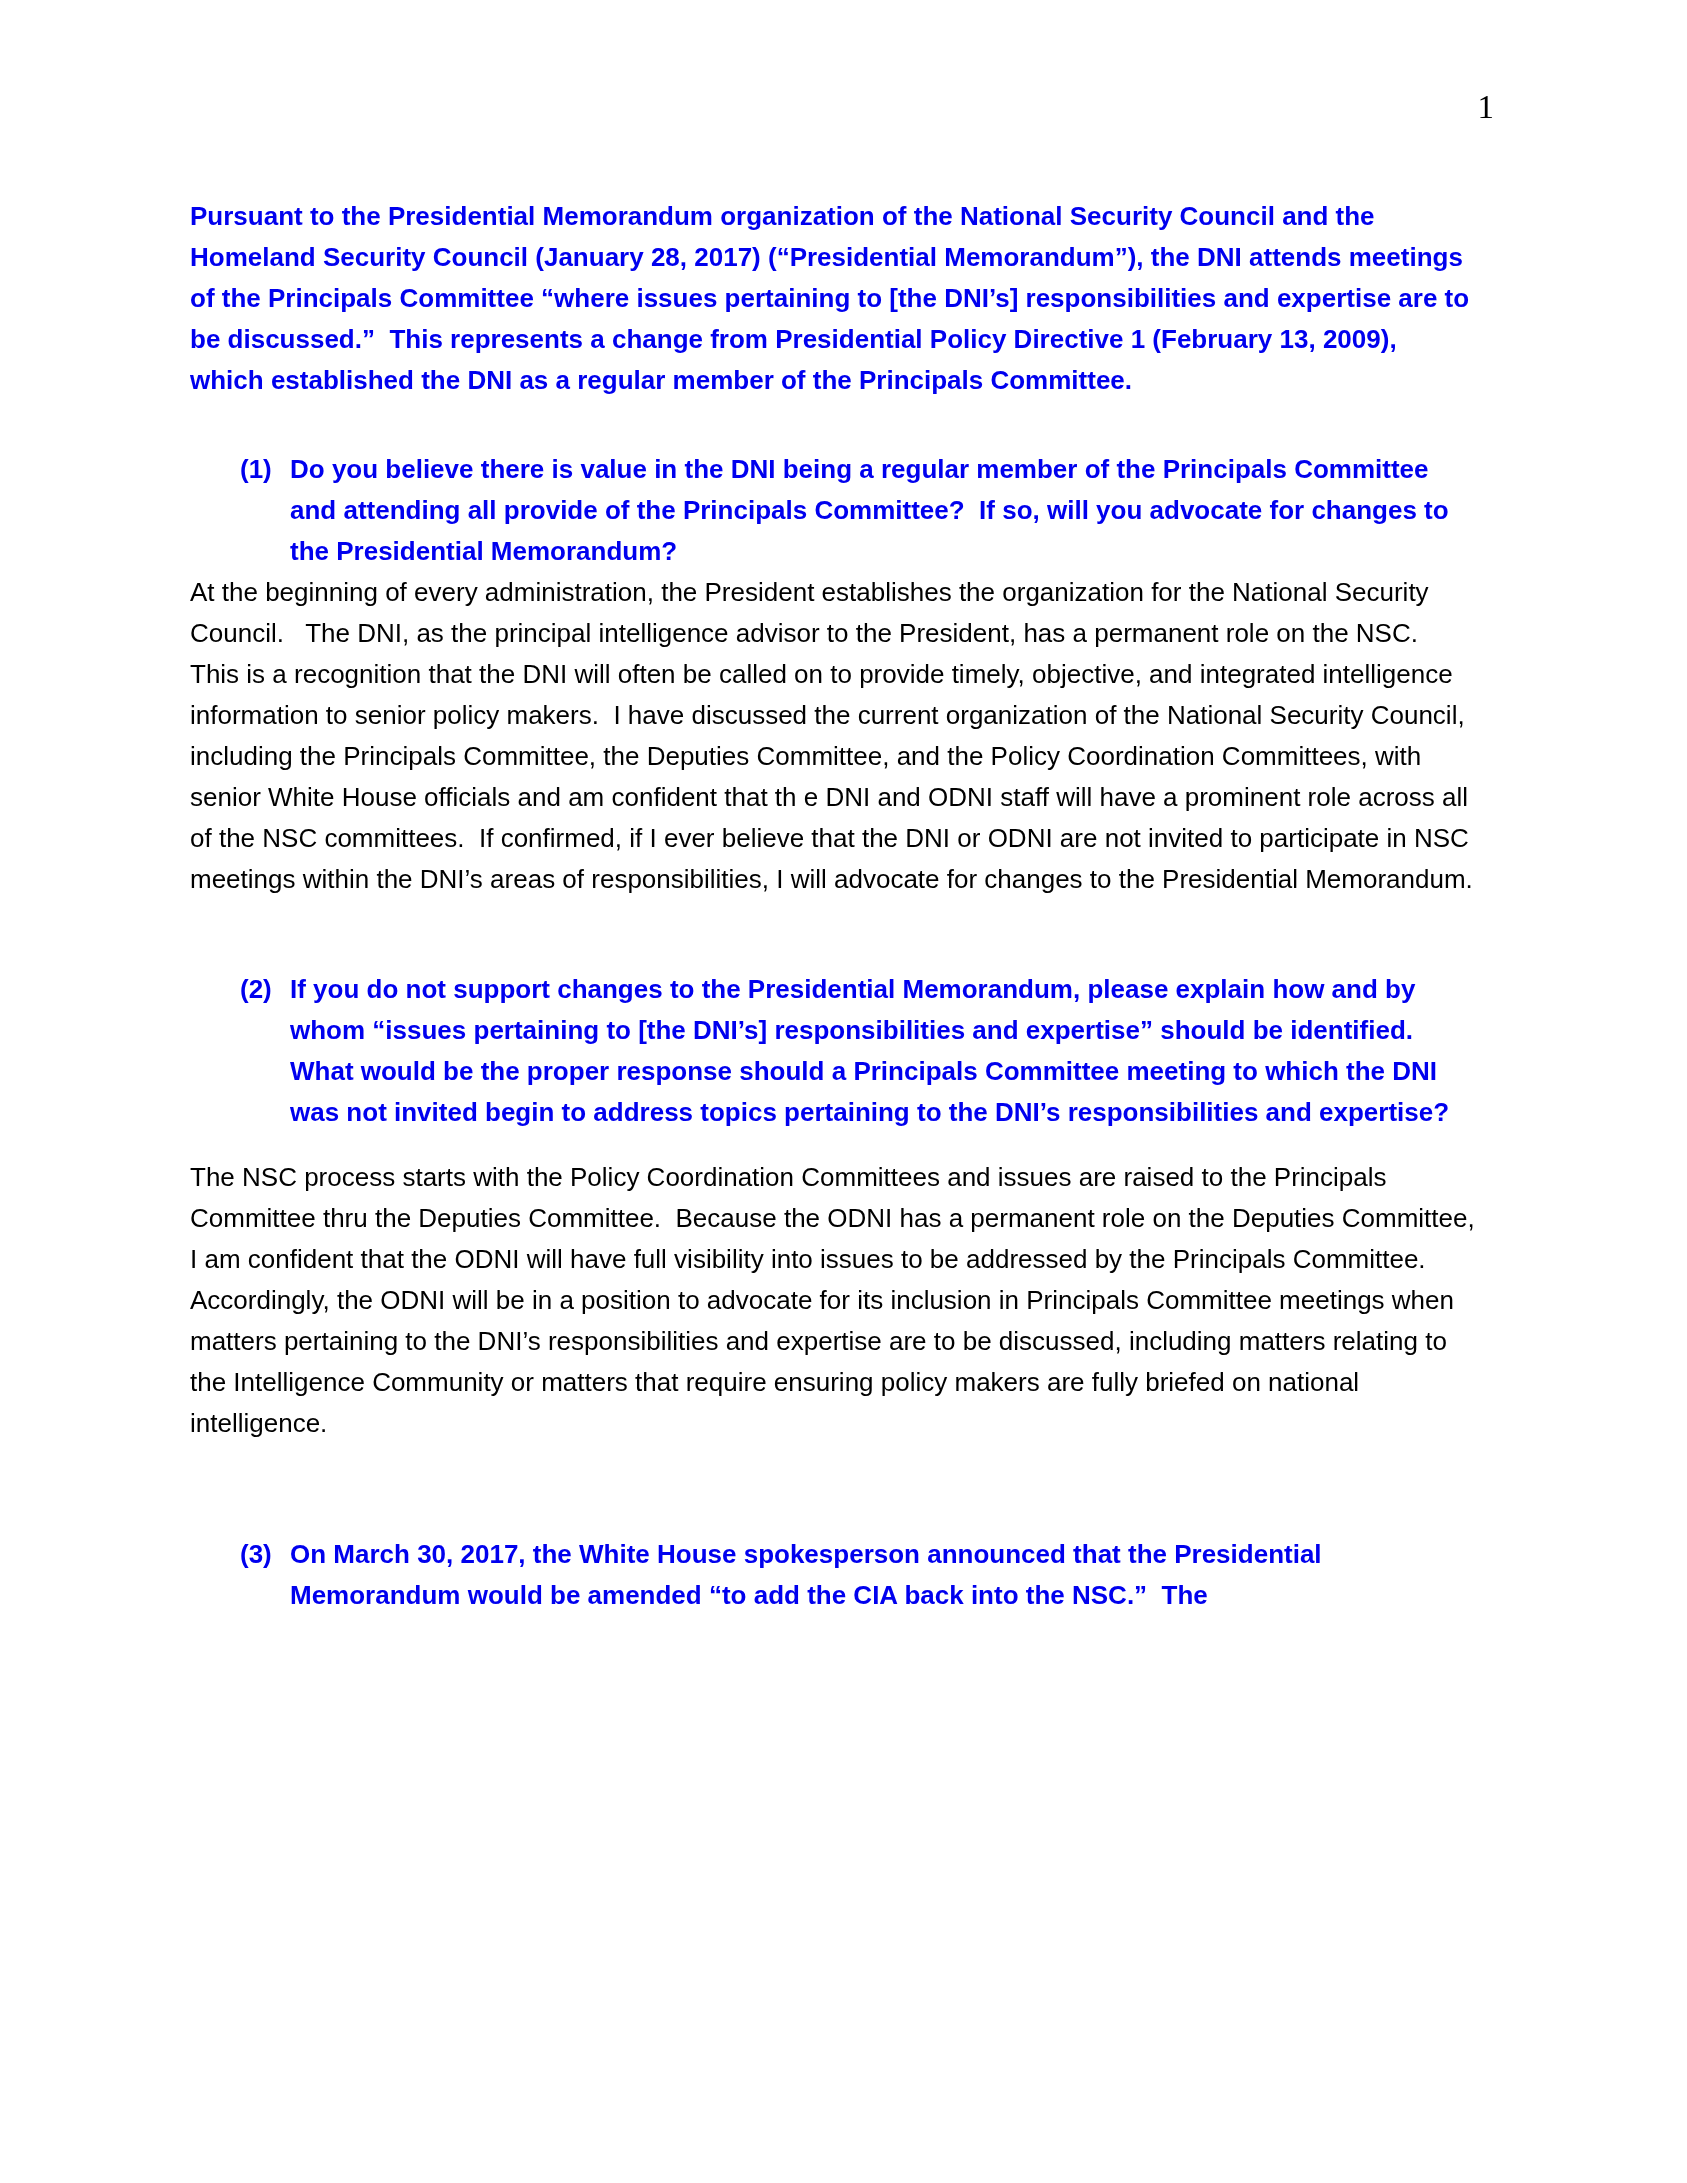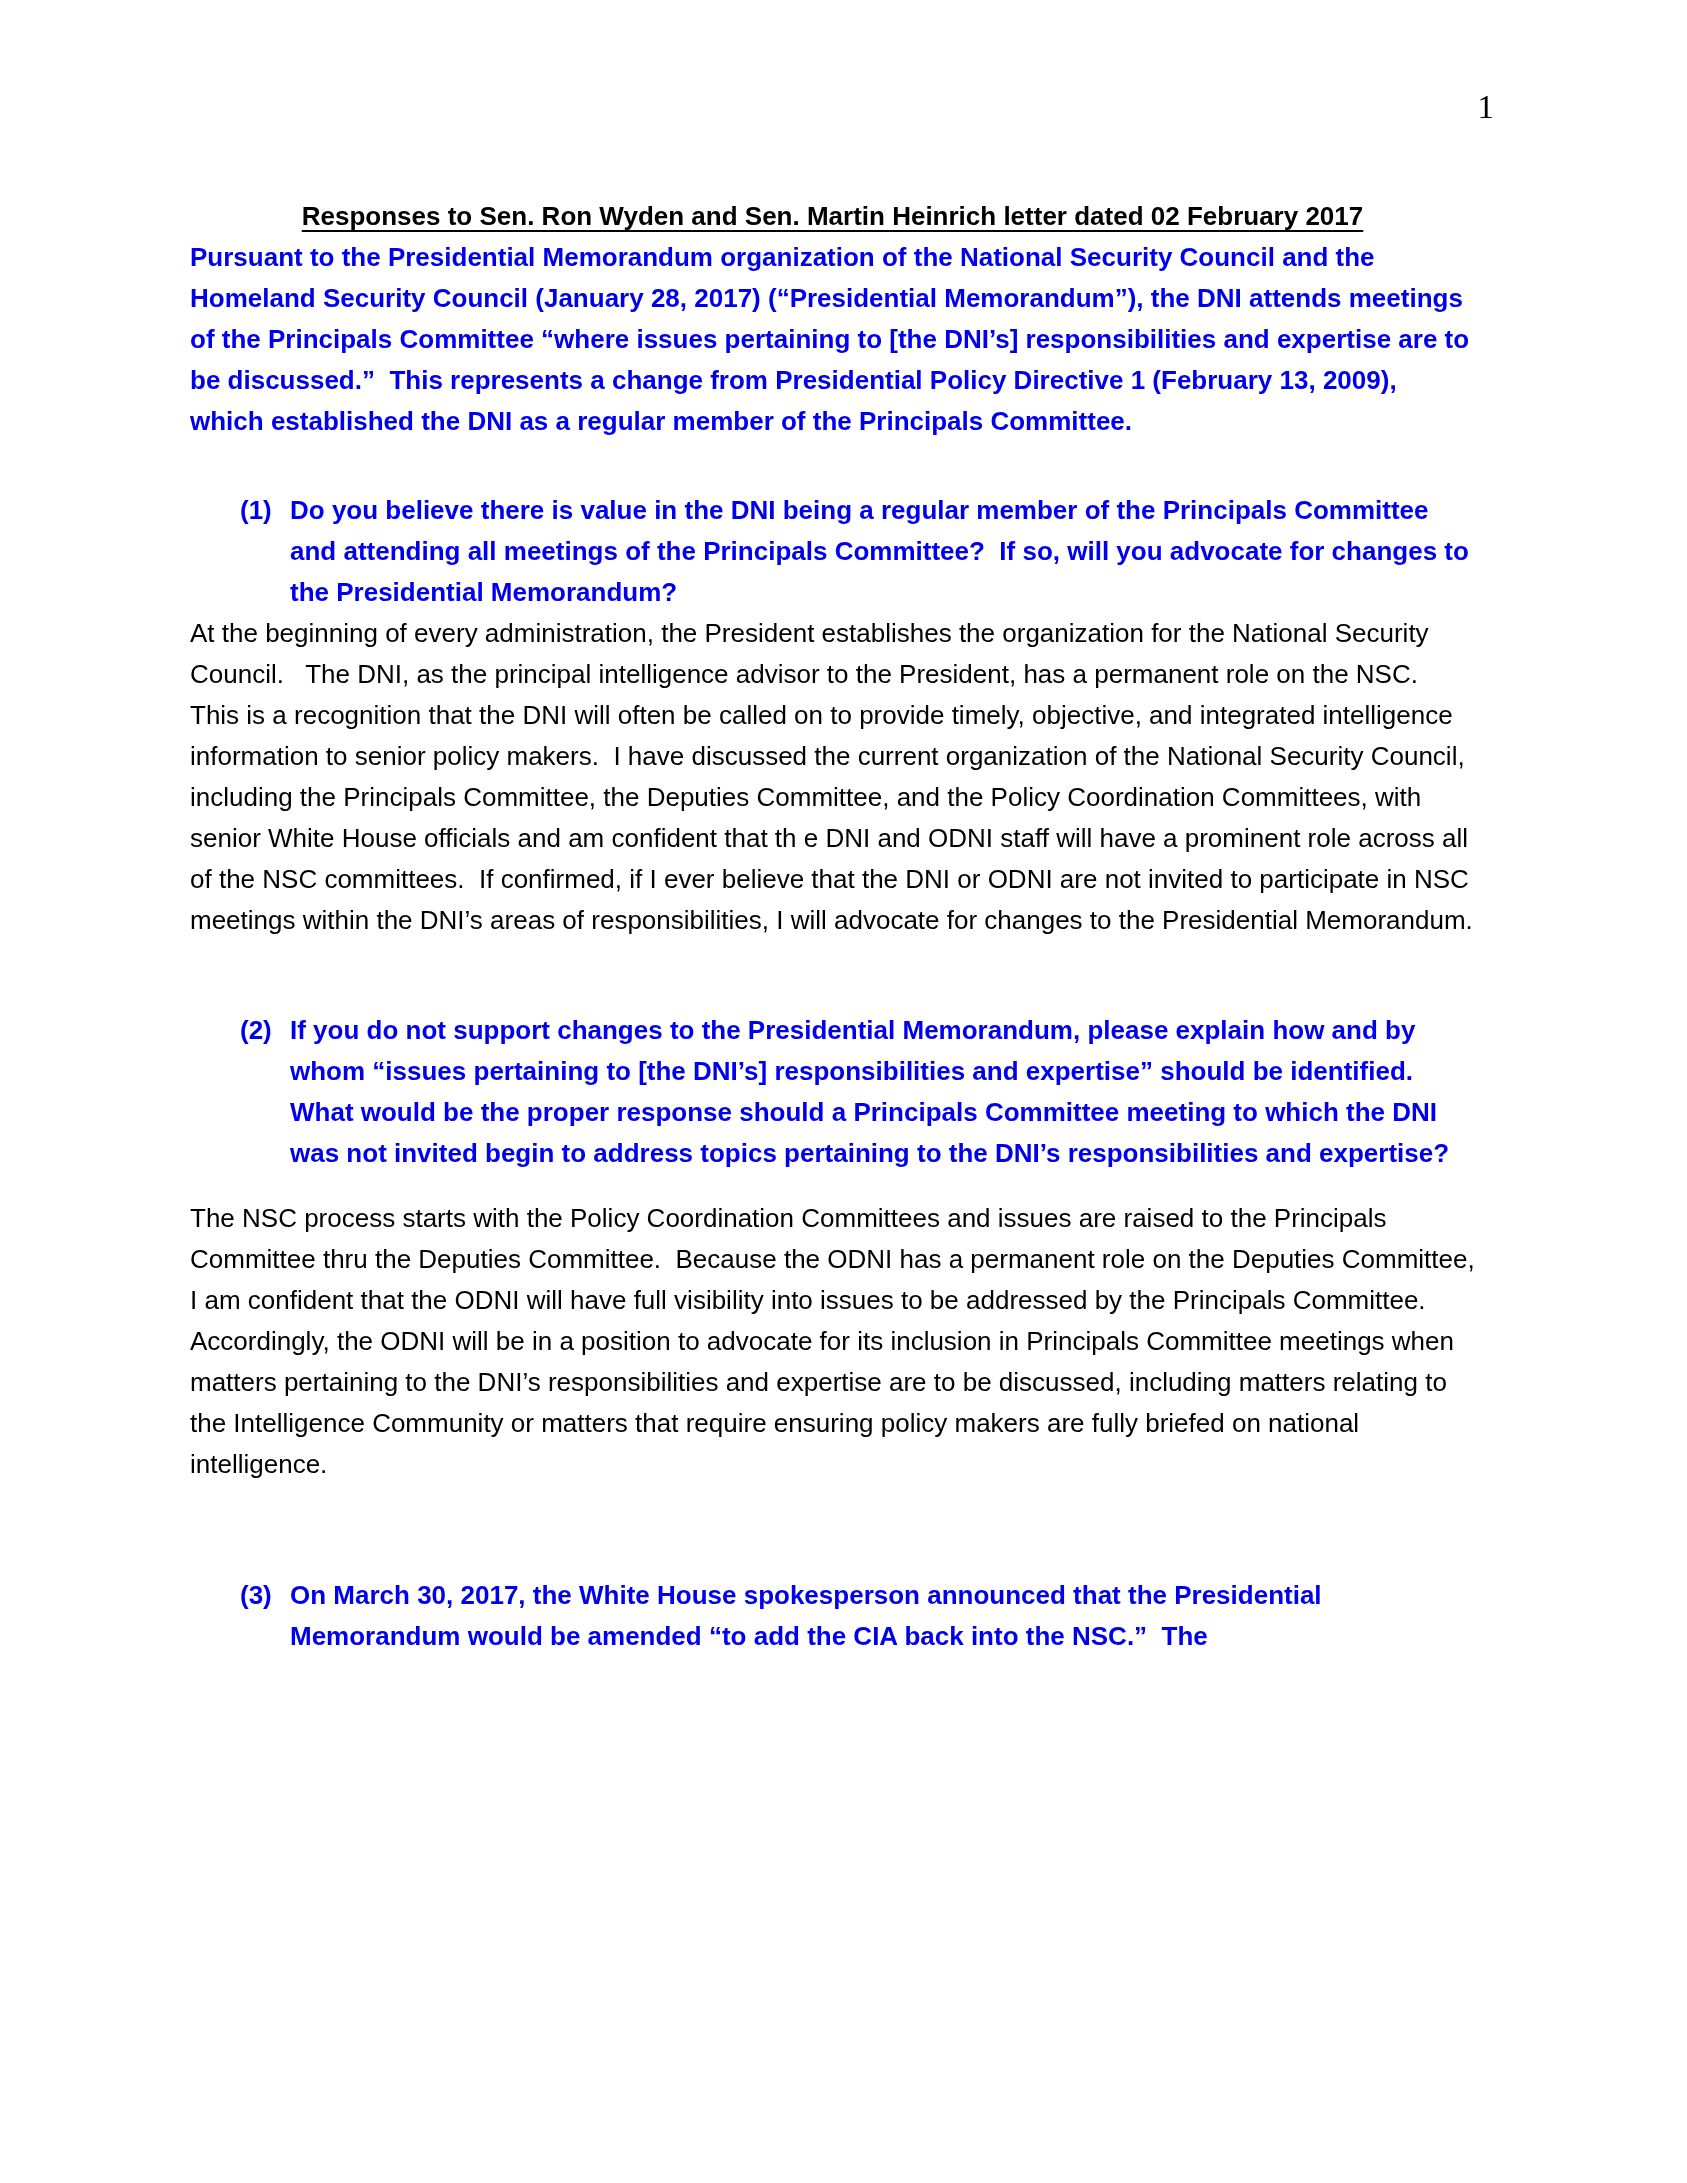--- a/index.html
+++ b/index.html
@@ -72,29 +72,26 @@
     font-weight: normal;
   }
 </style>
 </head>
 <body>
 
 <div class="page">
 
   <div class="page-number">1</div>
 
-  <h1 class="doc-title">
-    <span class="underlined">Responses to Sen. Ron Wyden and Sen. Martin Heinrich letter dated 02 February 2017</span>
-  </h1>
 
   <p class="para blue intro">Pursuant to the Presidential Memorandum organization of the National Security Council and the Homeland Security Council (January 28, 2017) (“Presidential Memorandum”), the DNI attends meetings of the Principals Committee “where issues pertaining to [the DNI’s] responsibilities and expertise are to be discussed.”  This represents a change from Presidential Policy Directive 1 (February 13, 2009), which established the DNI as a regular member of the Principals Committee.</p>
 
   <div class="question blue q1">
     <span class="q-num">(1)</span>
-    <span class="q-text">Do you believe there is value in the DNI being a regular member of the Principals Committee and attending all meetings of the Principals Committee?  If so, will you advocate for changes to the Presidential Memorandum?</span>
+    <span class="q-text">Do you believe there is value in the DNI being a regular member of the Principals Committee and attending all provide of the Principals Committee?  If so, will you advocate for changes to the Presidential Memorandum?</span>
   </div>
 
   <p class="para answer a1">At the beginning of every administration, the President establishes the organization for the National Security Council.   The DNI, as the principal intelligence advisor to the President, has a permanent role on the NSC.  This is a recognition that the DNI will often be called on to provide timely, objective, and integrated intelligence information to senior policy makers.  I have discussed the current organization of the National Security Council, including the Principals Committee, the Deputies Committee, and the Policy Coordination Committees, with senior White House officials and am confident that th e DNI and ODNI staff will have a prominent role across all of the NSC committees.  If confirmed, if I ever believe that the DNI or ODNI are not invited to participate in NSC meetings within the DNI’s areas of responsibilities, I will advocate for changes to the Presidential Memorandum.</p>
 
   <div class="question blue q2">
     <span class="q-num">(2)</span>
     <span class="q-text">If you do not support changes to the Presidential Memorandum, please explain how and by whom “issues pertaining to [the DNI’s] responsibilities and expertise” should be identified.  What would be the proper response should a Principals Committee meeting to which the DNI was not invited begin to address topics pertaining to the DNI’s responsibilities and expertise?</span>
   </div>
 
   <p class="para answer a2">The NSC process starts with the Policy Coordination Committees and issues are raised to the Principals Committee thru the Deputies Committee.  Because the ODNI has a permanent role on the Deputies Committee, I am confident that the ODNI will have full visibility into issues to be addressed by the Principals Committee.   Accordingly, the ODNI will be in a position to advocate for its inclusion in Principals Committee meetings when matters pertaining to the DNI’s responsibilities and expertise are to be discussed, including matters relating to the Intelligence Community or matters that require ensuring policy makers are fully briefed on national intelligence.</p>

